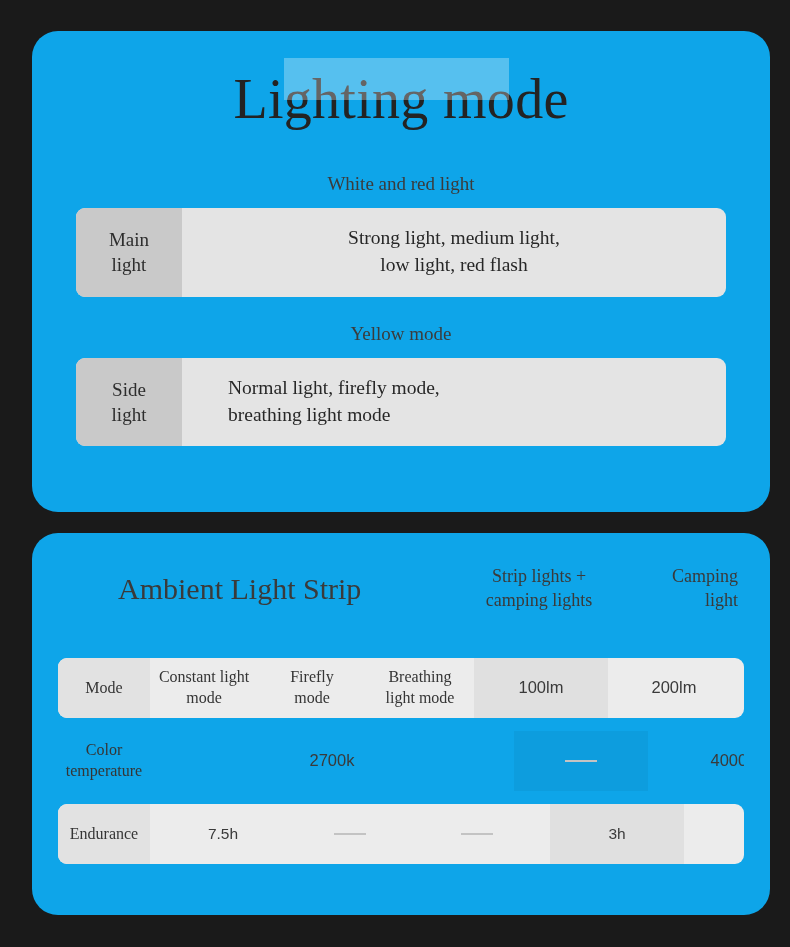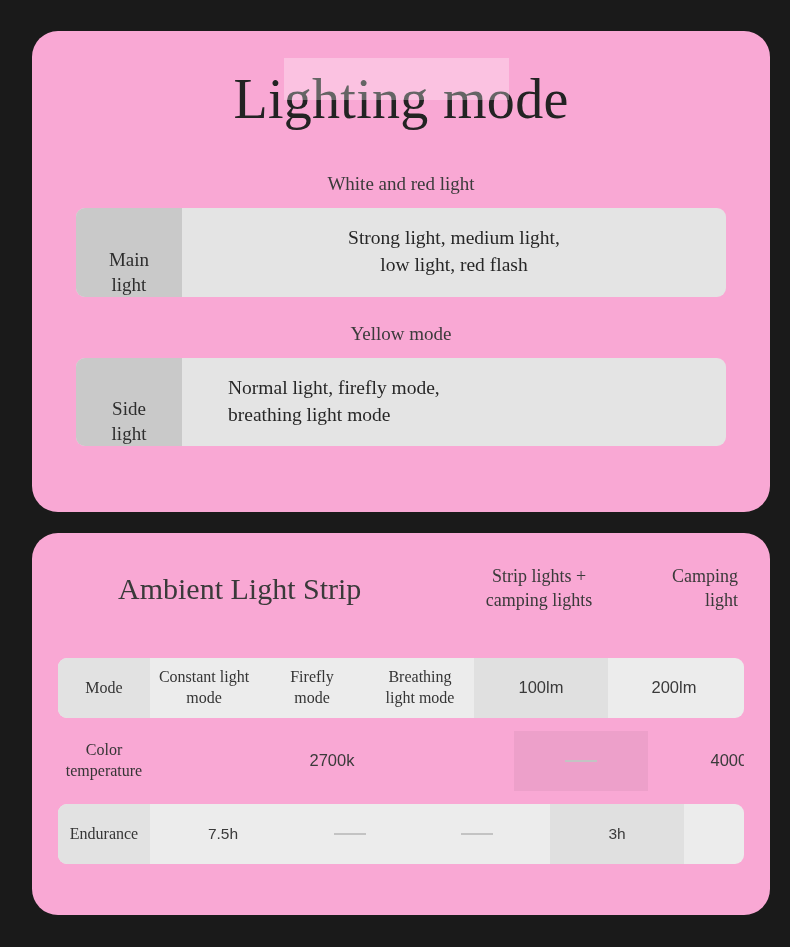--- a/index.html
+++ b/index.html
@@ -19,21 +19,21 @@
     height: 947px;
     box-sizing: border-box;
     padding: 0 20px;
   }
 
   
   .card {
     position: absolute;
     left: 32px;
     width: 738px;
-    background: #f9a8d4;
+    background: #0ea5e9;
     border-radius: 26px;
     box-sizing: border-box;
   }
   .card-lighting { top: 31px; height: 481px; }
   .card-ambient  { top: 533px; height: 382px; }
 
   
   .main-title {
     text-align: center;
     font-size: 56px;
@@ -59,21 +59,21 @@
     border-radius: 9px;
     overflow: hidden;
     background: #e4e4e4;
   }
   .pill-row.tall { height: 89px; }
   .pill-row.tall2 { height: 88px; }
   .pill-label {
     flex: 0 0 106px;
     background: #c9c9c9;
     display: flex;
-    align-items: flex-end;
+    align-items: center;
     justify-content: center;
     text-align: center;
     font-size: 19px;
     color: #2d2d2d;
     line-height: 1.32;
   }
   .pill-body {
     flex: 1 1 auto;
     display: flex;
     align-items: center;

